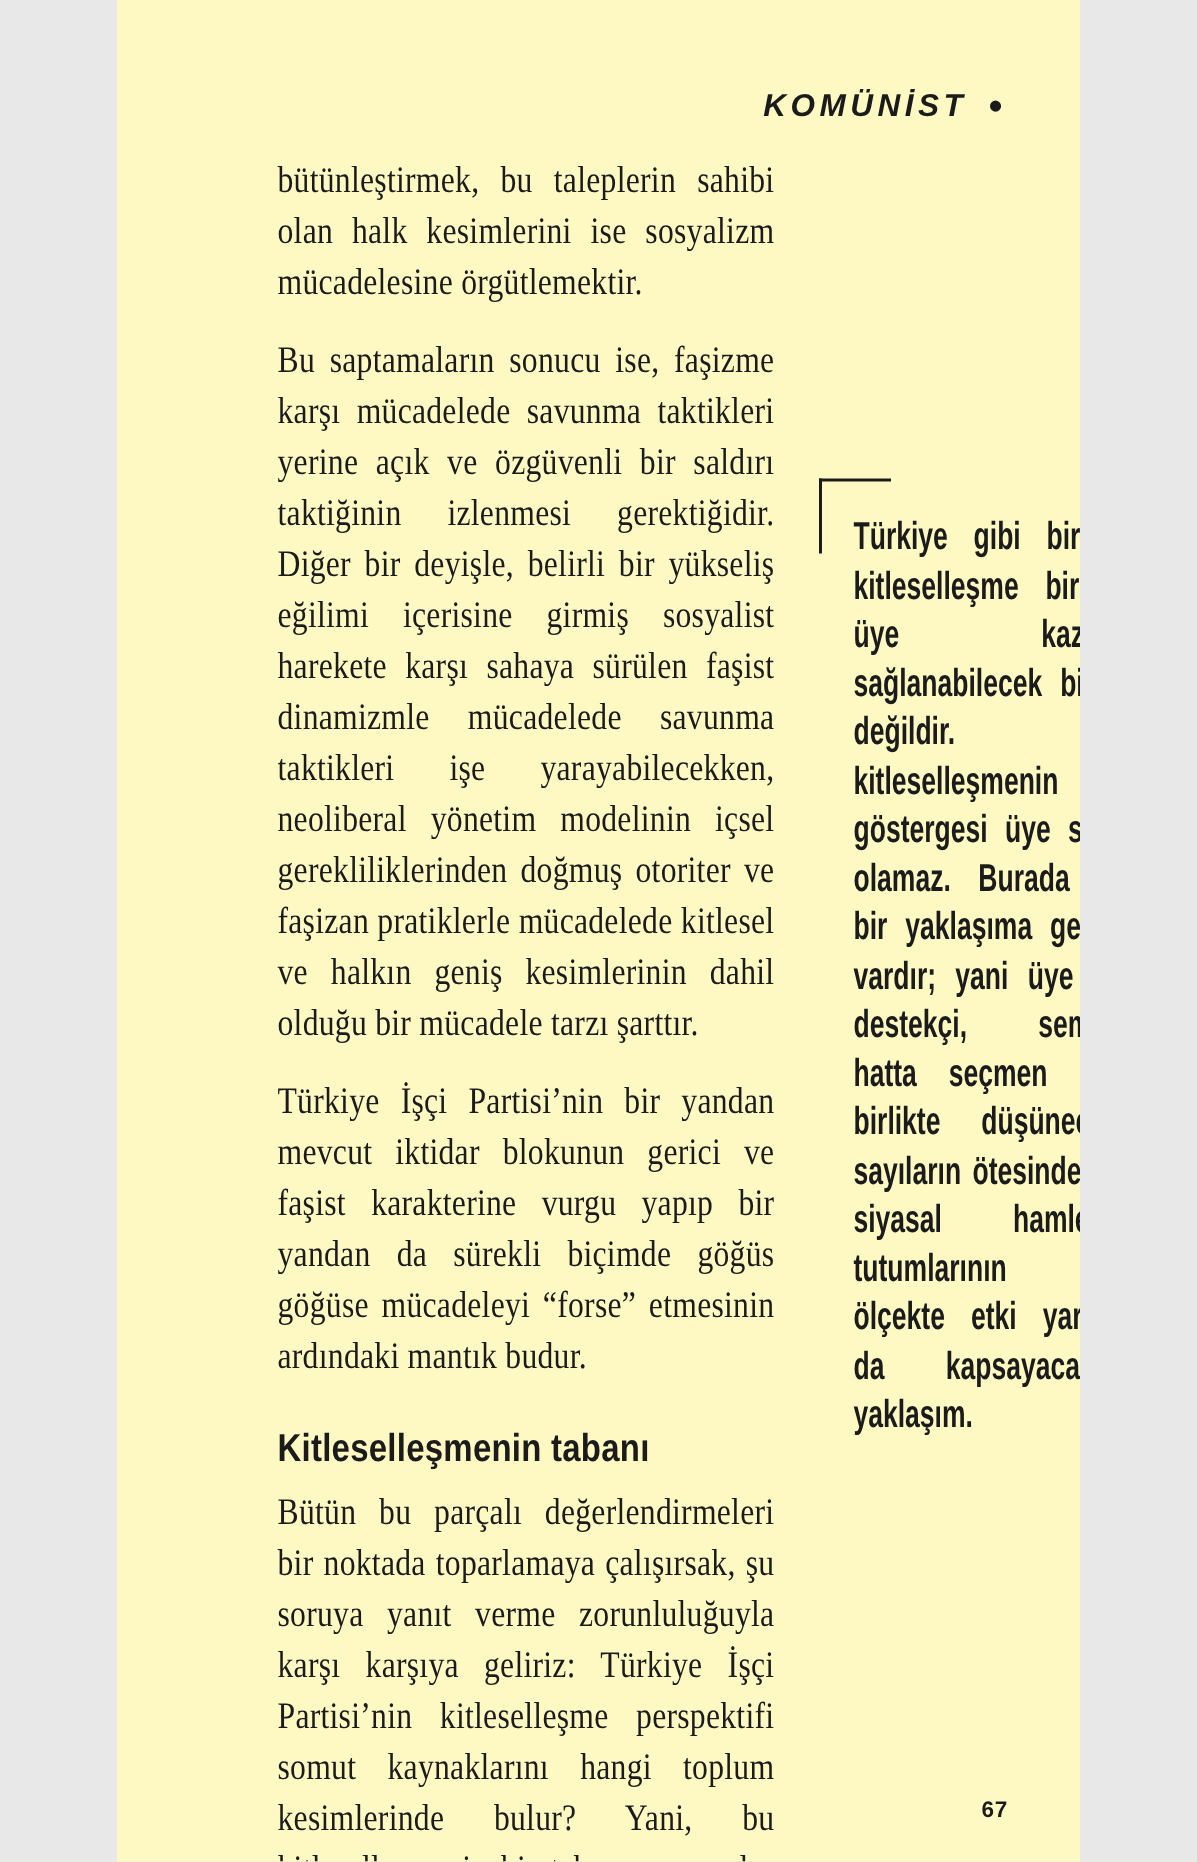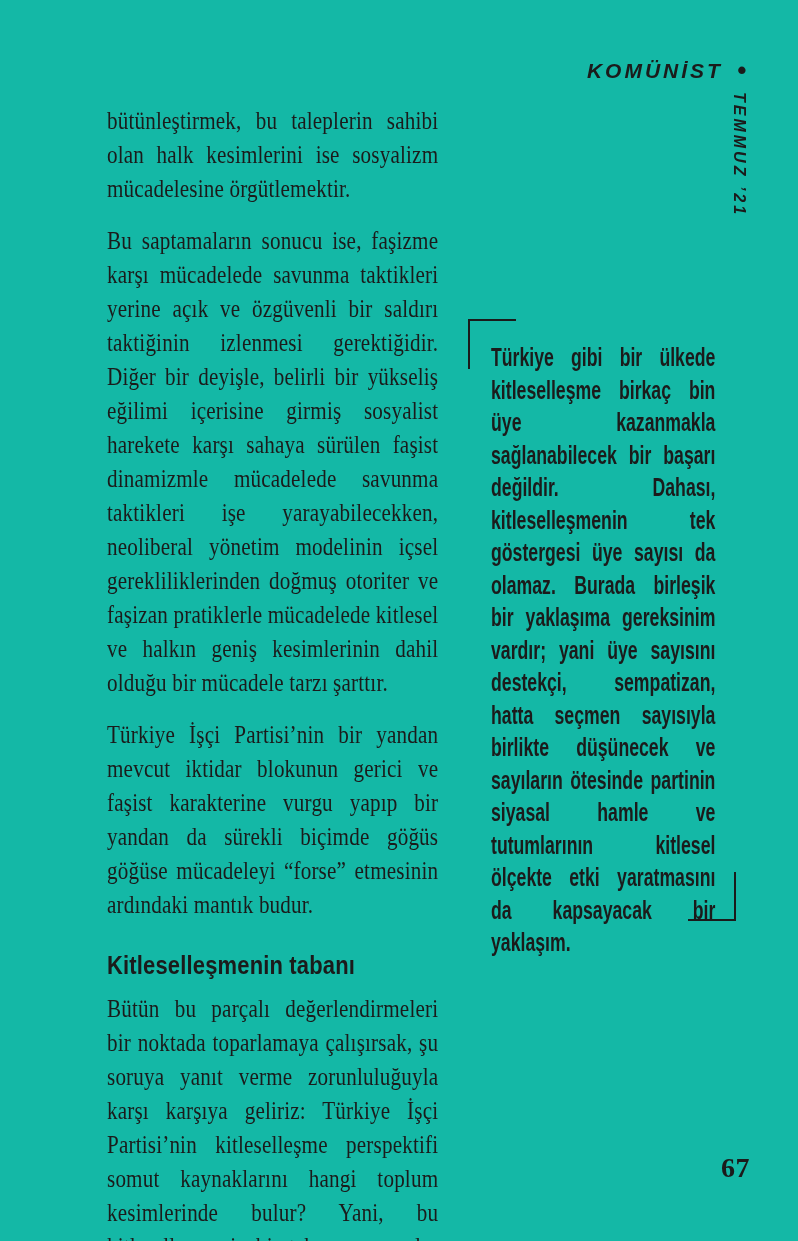--- a/index.html
+++ b/index.html
@@ -1,21 +1,21 @@
 <!DOCTYPE html>
 <html lang="tr"><head>
 <meta charset="utf-8">
 <style>
   html, body { margin: 0; padding: 0; background: #e8e8e8; }
   .page {
     position: relative;
-    width: 798px;
+    width: 642px;
     height: 1241px;
     margin: 0 auto;
-    background: #14b8a6;
+    background: #fef9c3;
     color: #1b1b1b;
     font-family: "Liberation Serif", serif;
     overflow: hidden;
   }
 
   
   .masthead {
     position: absolute;
     top: 58px;
     right: 52px;
@@ -104,25 +104,25 @@
     top: 872px;
     width: 46px;
     height: 47px;
     border-bottom: 2px solid #1b1b1b;
     border-right: 2px solid #1b1b1b;
   }
 
   
   .page-number {
     position: absolute;
-    top: 1152px;
+    top: 1198px;
     right: 48px;
-    font-family: Liberation Serif, serif;
+    font-family: Liberation Sans, sans-serif;
     font-weight: 700;
-    font-size: 28px;
+    font-size: 15px;
     letter-spacing: 0.5px;
   }
 </style>
 </head>
 <body>
 
 <div class="page">
 
   <div class="masthead">
     <span>KOMÜNİST</span>

